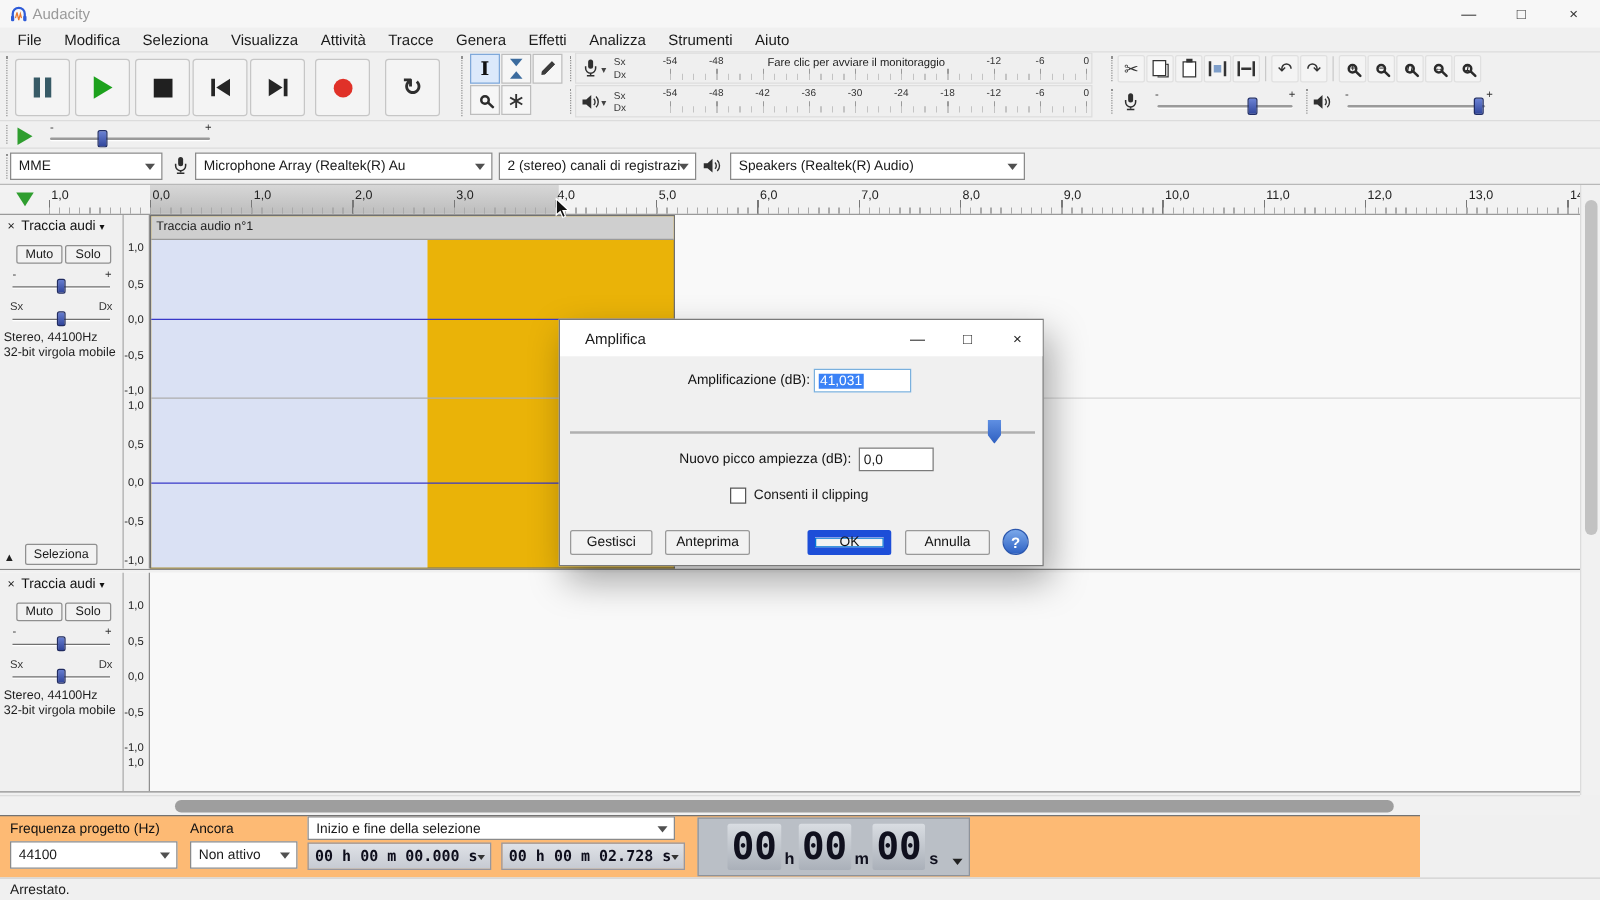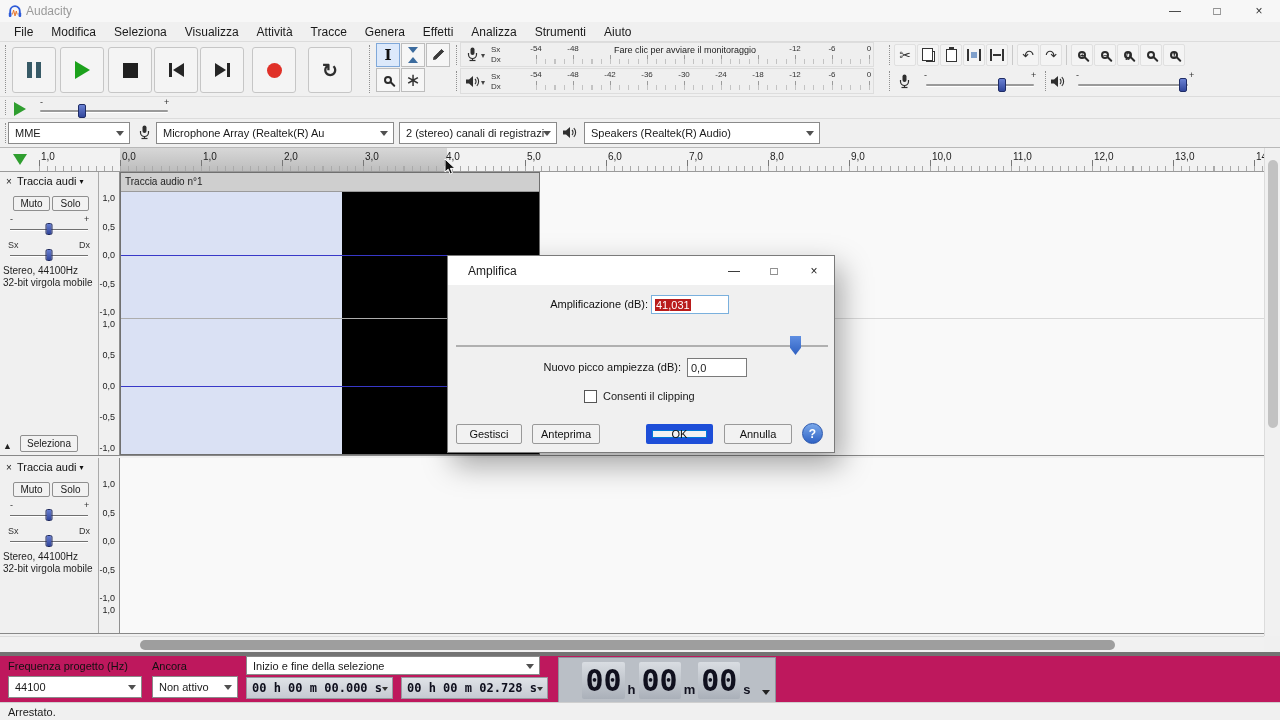--- a/index.html
+++ b/index.html
@@ -77,54 +77,54 @@
 .tl-labels span{position:absolute;top:3px;font-size:10px;color:#222}
 .tl-labels span:nth-child(1){left:41px}.tl-labels span:nth-child(2){left:122px}.tl-labels span:nth-child(3){left:203px}.tl-labels span:nth-child(4){left:284px}.tl-labels span:nth-child(5){left:365px}.tl-labels span:nth-child(6){left:446px}.tl-labels span:nth-child(7){left:527px}.tl-labels span:nth-child(8){left:608px}.tl-labels span:nth-child(9){left:689px}.tl-labels span:nth-child(10){left:770px}.tl-labels span:nth-child(11){left:851px}.tl-labels span:nth-child(12){left:932px}.tl-labels span:nth-child(13){left:1013px}.tl-labels span:nth-child(14){left:1094px}.tl-labels span:nth-child(15){left:1175px}.tl-labels span:nth-child(16){left:1256px}
 .tl-major{position:absolute;left:39px;width:1225px;bottom:0;height:11px;background-image:repeating-linear-gradient(90deg,#777 0 1px,transparent 1px 81px)}
 .tl-minor{position:absolute;left:39px;width:1225px;bottom:0;height:5px;background-image:repeating-linear-gradient(90deg,#aaa 0 1px,transparent 1px 8.1px)}
 
 .track{position:absolute;left:0;width:1264px;background:#f9f9f9;border-bottom:1px solid #888;overflow:hidden}
 .tpanel{position:absolute;left:0;top:0;width:99px;height:100%;background:#f0f0f0;border-right:1px solid #aaa}
 .truler{position:absolute;left:99px;top:0;width:21px;height:100%;background:#f0f0f0;border-right:1px solid #8f8f8f}
 .rcol{position:absolute;left:0;right:4px;display:flex;flex-direction:column;justify-content:space-between;align-items:flex-end;font-size:9px;color:#222;padding:1px 0}
 .twf{position:absolute;left:120px;top:0;right:0;height:100%}
-.clip{position:absolute;border:1px solid #707070;background:#000000}
+.clip{position:absolute;border:1px solid #707070;background:#eab308}
 .clip-header{position:absolute;left:0;right:0;top:0;height:19px;background:#cfcfcf;border-bottom:1px solid #9a9a9a;font-size:10px;color:#222;padding:3px 4px;white-space:nowrap;overflow:hidden}
 .zline{position:absolute;left:0;right:0;height:1px;background:#3838c8}
 .chdiv{position:absolute;height:1px;background:#adadad}
 .sm-btn{position:absolute;display:flex;align-items:center;justify-content:center;font-size:10px;background:#f2f2f2;border:1px solid #8f8f8f;border-radius:2px}
 .tp-text{position:absolute;font-size:10px;color:#1e1e1e;white-space:nowrap}
 .psl-track{position:absolute;height:1px;background:#707070;box-shadow:0 1px 0 #fff}
 .psl-thumb{position:absolute;width:7px;height:12px;background:linear-gradient(#667dd0,#31459a);border:1px solid #202b60;border-radius:2px;transform:translate(-50%,-50%)}
 .tname{position:absolute;display:flex;gap:3px;align-items:center;font-size:11px;color:#111}
 .tclose{position:absolute;display:flex;align-items:center;justify-content:center;font-size:10px;color:#222}
 
 #vscroll{left:1264px;top:148px;width:16px;height:488px;background:#f1f1f1;border-left:1px solid #dcdcdc}
 #vthumb{position:absolute;left:3px;top:12px;width:10px;height:268px;background:#c2c2c2;border-radius:5px}
 #hscroll{left:0;top:636px;width:1264px;height:16px;background:#f1f1f1;border-top:1px solid #dcdcdc}
 #hthumb{position:absolute;left:140px;top:3px;width:975px;height:10px;background:#9e9e9e;border-radius:5px}
 
-#selbar{left:0;top:652px;width:1280px;height:50px;border-top:4px solid #737373;background:#be185d}
+#selbar{left:0;top:652px;width:1136px;height:50px;border-top:1px solid #737373;background:#fdba74}
 .sb-label{position:absolute;font-size:11px;color:#111;white-space:nowrap}
 .timefield{position:absolute;background:linear-gradient(#dfe2e7,#c6cad2);border:1px solid #97979f;font-family:"DejaVu Sans Mono",monospace;font-weight:bold;font-size:12px;color:#0e0e1c;display:flex;align-items:center;padding:0 16px 0 5px;white-space:nowrap}
 .timefield::after{content:"";position:absolute;right:4px;bottom:7px;border-left:3.5px solid transparent;border-right:3.5px solid transparent;border-top:4px solid #333}
 #bigtime{position:absolute;left:558px;top:1px;width:218px;height:47px;background:#babfc6;border:1px solid #8d939b;display:flex;align-items:center;justify-content:center}
 #bigtime span:nth-child(odd){font-family:"DejaVu Sans Mono",monospace;font-weight:bold;font-size:30px;color:#10101e;background:linear-gradient(#d9dde2,#aab0b9);padding:1px 3px;margin:0 1px;border-radius:2px}
 #bigtime span:nth-child(even){font-size:13px;font-weight:bold;color:#10101e;margin:0 2px;align-self:flex-end;padding-bottom:6px}
 #bigtime::after{content:"";position:absolute;right:5px;bottom:8px;border-left:4px solid transparent;border-right:4px solid transparent;border-top:5px solid #222}
 
 #statusbar{left:0;top:702px;width:1280px;height:18px;background:#f0f0f0;border-top:1px solid #cfcfcf}
 
 #dialog{left:447px;top:255px;width:388px;height:198px;background:#f0f0f0;border:1px solid #7a7a7a;box-shadow:6px 12px 28px rgba(0,0,0,.35);z-index:60}
 #dlg-titlebar{position:absolute;left:0;top:0;right:0;height:29px;background:#fff;display:flex;align-items:center}
 .dlg-ctl{width:40px;height:29px;display:flex;align-items:center;justify-content:center;font-size:12px;color:#222}
 .dlabel{position:absolute;font-size:11px;color:#111;text-align:right}
 .dfield{position:absolute;background:#fff;border:1px solid #7a7a7a;display:flex;align-items:center;padding:0 3px;font-size:11px}
 .dfield.focused{border-color:#7ab0dd}
-.seltext{background:#b91c1c;color:#fff;padding:0 1px}
+.seltext{background:#3b82f6;color:#fff;padding:0 1px}
 .dbtn{position:absolute;height:20px;background:#f2f2f2;border:1px solid #999;border-radius:2px;display:flex;align-items:center;justify-content:center;font-size:11px;color:#111}
 .dbtn.default{border:6px solid #1d4ed8;box-shadow:inset 0 0 0 1px #0078d7}
 #help-btn{position:absolute;left:354px;top:167px;width:21px;height:21px;border-radius:50%;background:linear-gradient(#7aa8ea,#2f62c4);border:1px solid #2b57ad;color:#fff;font-weight:bold;font-size:12px;display:flex;align-items:center;justify-content:center}
 #dthumb{position:absolute;left:334px;top:1px;width:11px;height:19px;background:linear-gradient(#5f8fe2,#2e5fc0);clip-path:polygon(0 0,100% 0,100% 62%,50% 100%,0 62%)}
 #cursor{left:444px;top:158px;z-index:70}
 </style>
 </head>
 <body>
 
 <div class="abs" id="titlebar">

